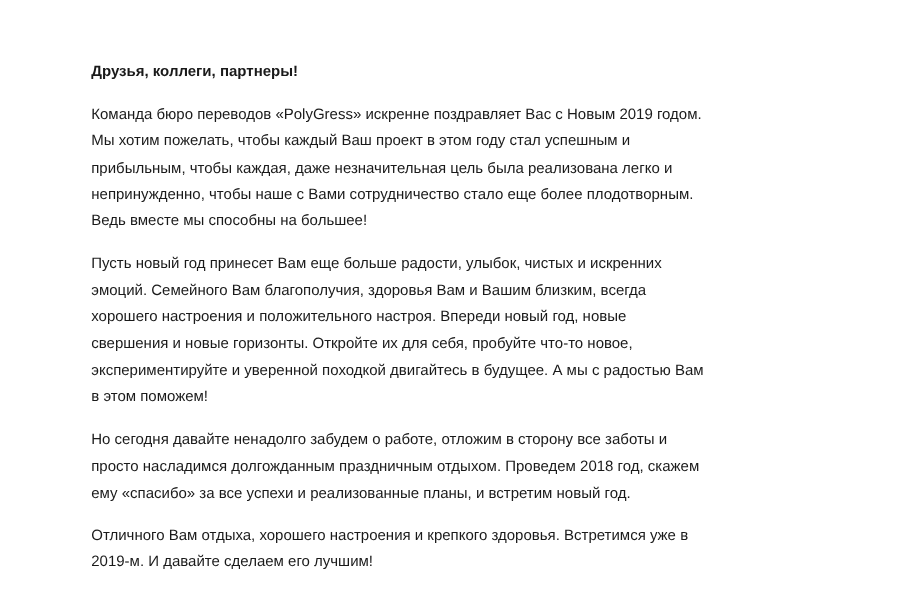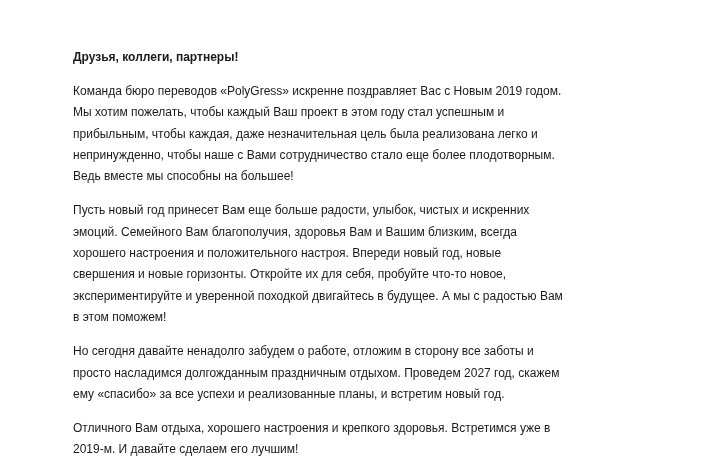--- a/index.html
+++ b/index.html
@@ -44,17 +44,17 @@
 прибыльным, чтобы каждая, даже незначительная цель была реализована легко и
 непринужденно, чтобы наше с Вами сотрудничество стало еще более плодотворным.
 Ведь вместе мы способны на большее!</p>
   <p class="para">Пусть новый год принесет Вам еще больше радости, улыбок, чистых и искренних
 эмоций. Семейного Вам благополучия, здоровья Вам и Вашим близким, всегда
 хорошего настроения и положительного настроя. Впереди новый год, новые
 свершения и новые горизонты. Откройте их для себя, пробуйте что-то новое,
 экспериментируйте и уверенной походкой двигайтесь в будущее. А мы с радостью Вам
 в этом поможем!</p>
   <p class="para">Но сегодня давайте ненадолго забудем о работе, отложим в сторону все заботы и
-просто насладимся долгожданным праздничным отдыхом. Проведем 2027 год, скажем
+просто насладимся долгожданным праздничным отдыхом. Проведем 2018 год, скажем
 ему «спасибо» за все успехи и реализованные планы, и встретим новый год.</p>
   <p class="para">Отличного Вам отдыха, хорошего настроения и крепкого здоровья. Встретимся уже в
 2019-м. И давайте сделаем его лучшим!</p>
 </div>
 
 </body></html>

